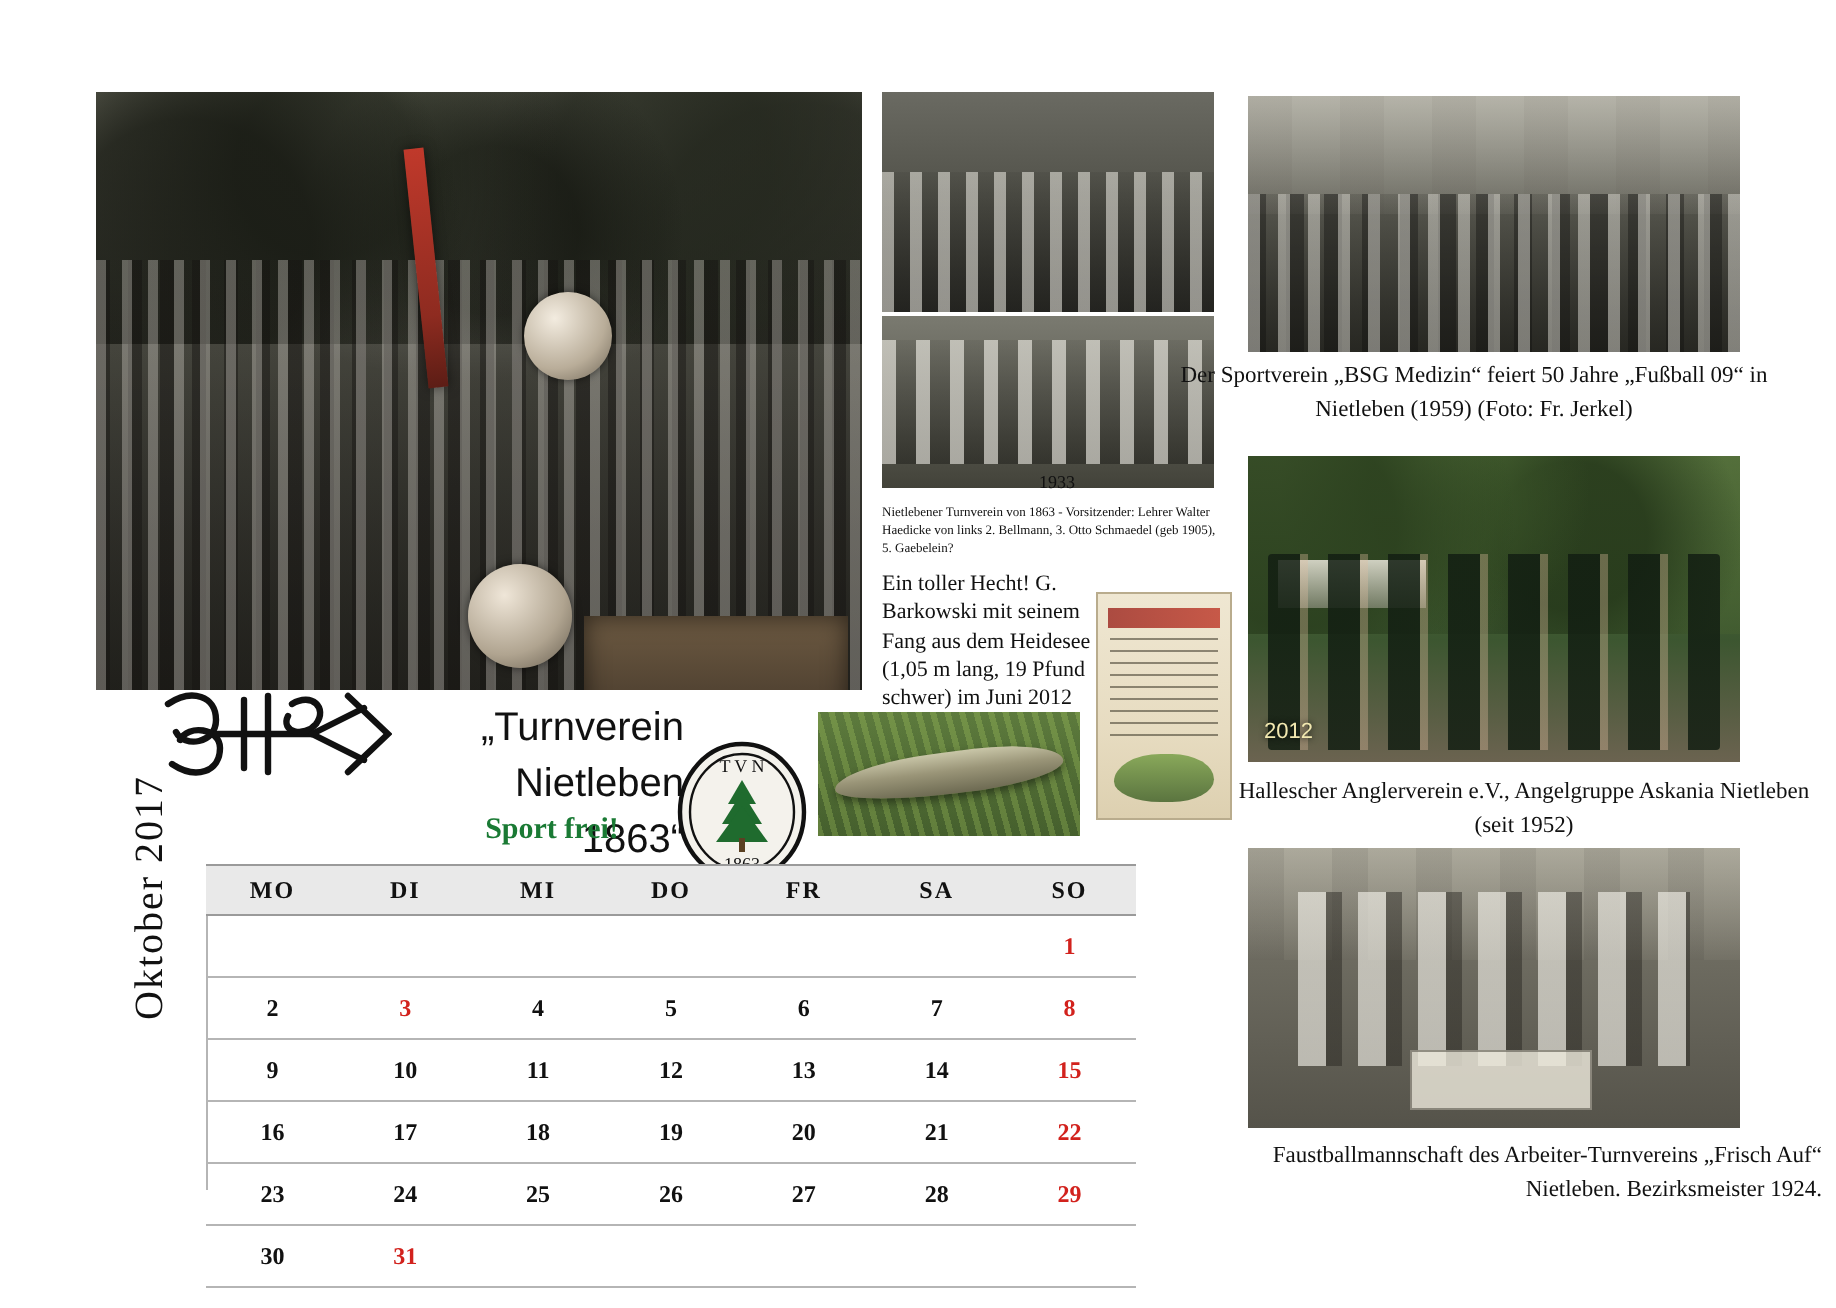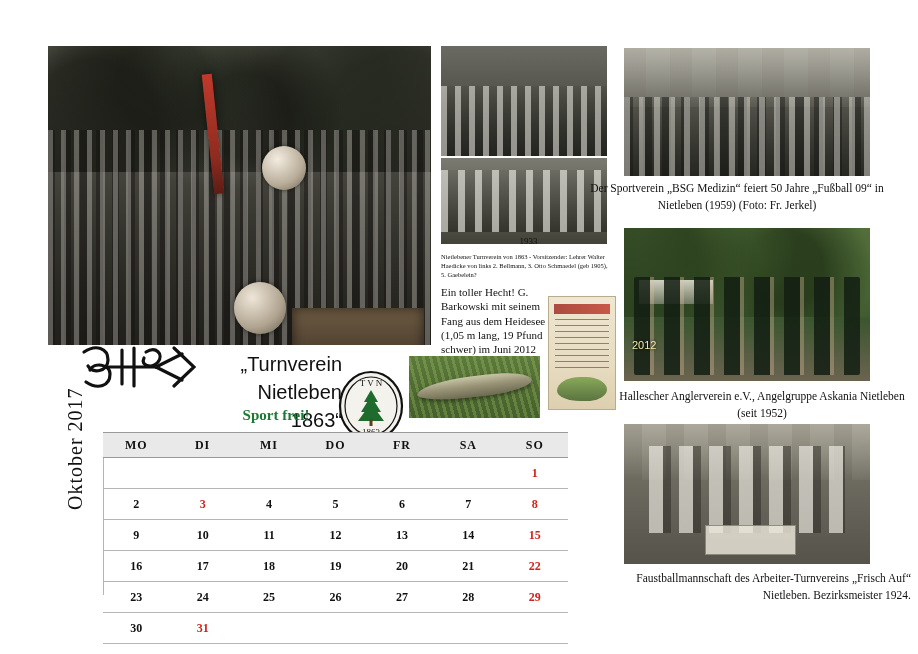--- a/index.html
+++ b/index.html
@@ -152,21 +152,21 @@
         rgba(18,30,18,0.85) 0 16px,
         rgba(225,190,160,0.35) 16px 20px,
         rgba(0,0,0,0) 20px 30px);
     border-radius:2px;
   }
   #photo-angler .tent {
     position:absolute; left:6%; top:34%; width:30%; height:16%;
     background: linear-gradient(180deg, rgba(235,232,220,0.85), rgba(180,176,164,0.5));
   }
   .angler-year {
-    position:absolute; left:632px; top:339px;
+    position:absolute; left:632px; top:360px;
     font-size:11px; color:#f2e8b0; font-family:"Liberation Sans", sans-serif;
     text-shadow: 0 0 3px rgba(0,0,0,0.9);
   }
   .cap-angler {
     position:absolute; left:613px; top:388px; width:298px;
     font-size:11.5px; line-height:1.45; color:#111; text-align:center;
     font-family:"Liberation Serif", serif;
   }
 
   

